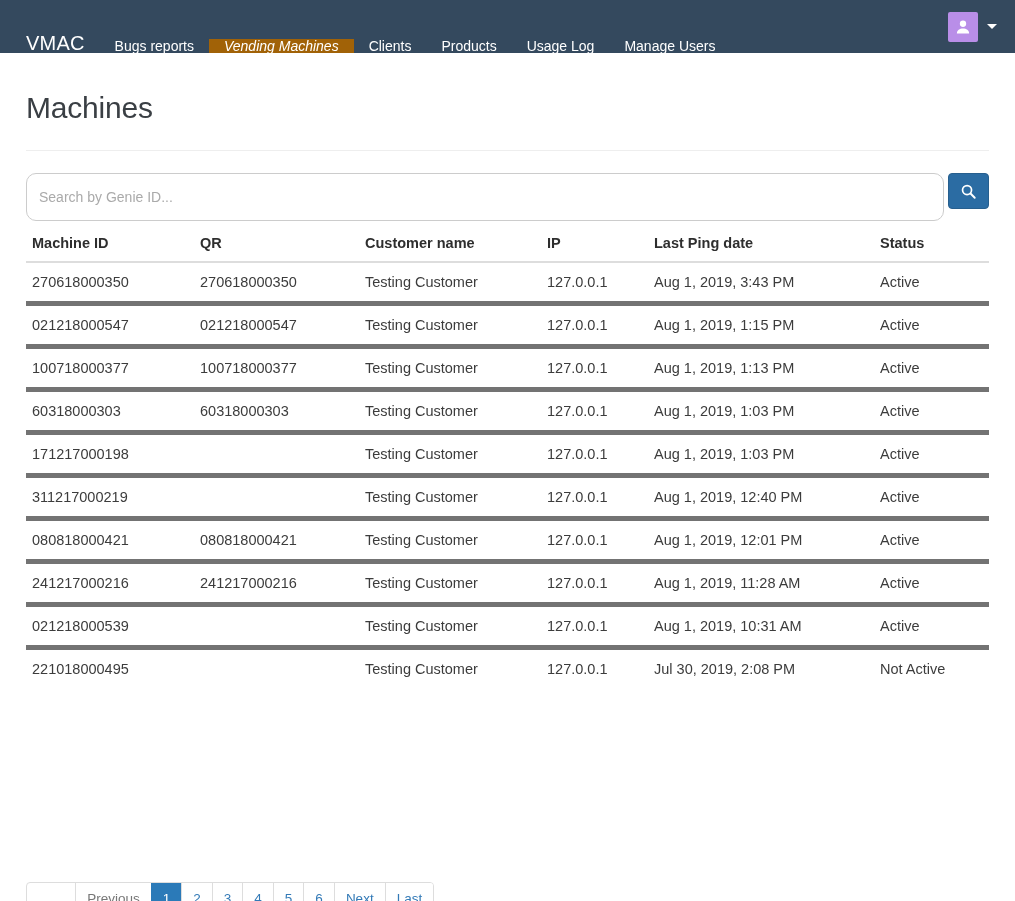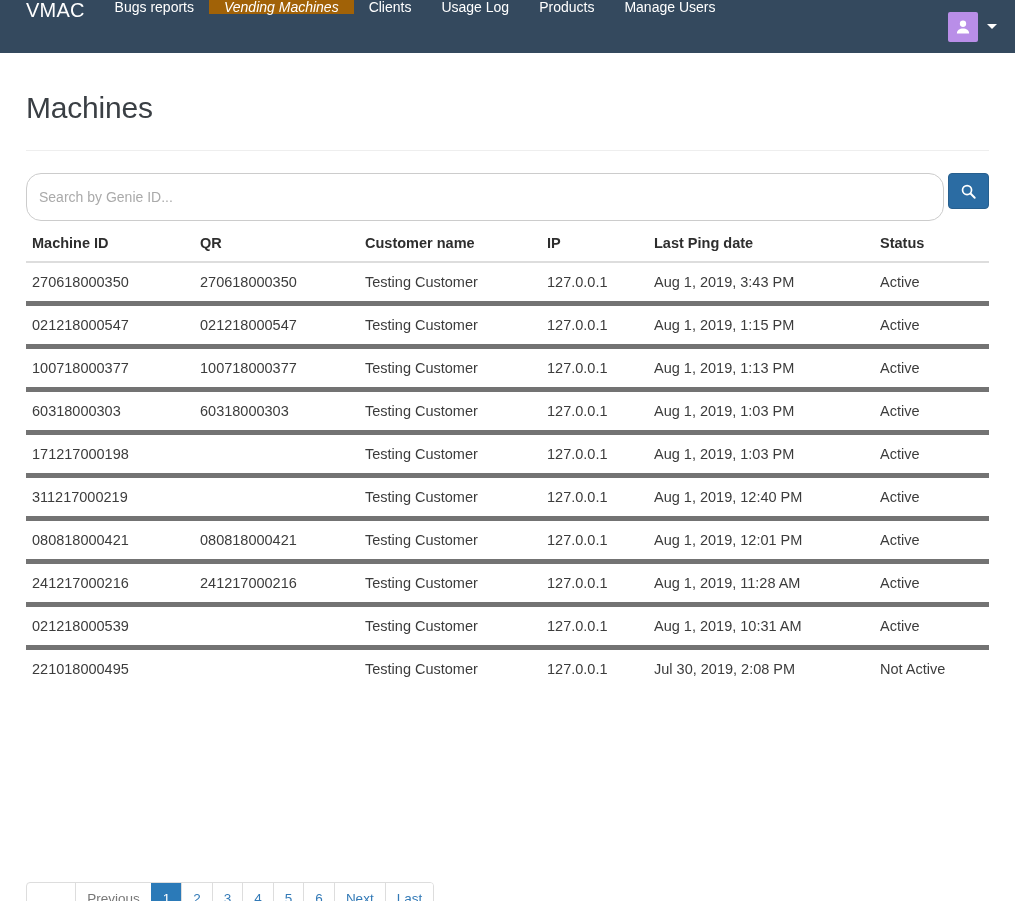--- a/index.html
+++ b/index.html
@@ -15,21 +15,21 @@
   
   .navbar {
     height: 53px;
     background: #34495e;
     display: flex;
     align-items: stretch;
     position: relative;
   }
   .nav-left {
     display: flex;
-    align-items: flex-start;
+    align-items: flex-end;
   }
   .brand {
     display: flex;
     align-items: center;
     padding: 0 15px 0 26px;
     color: #ffffff;
     font-size: 20px;
     line-height: 1;
     letter-spacing: 0.2px;
     text-decoration: none;
@@ -100,21 +100,21 @@
   
   .search-row {
     display: flex;
     margin-top: 22px;
     align-items: stretch;
   }
   .search-input {
     flex: 1 1 auto;
     height: 48px;
     border: 1px solid #cccccc;
-    border-radius: 15px;
+    border-radius: 10px;
     padding: 22px 12px;
     font-size: 14px;
     font-family: "Liberation Sans", sans-serif;
     color: #555555;
     outline: none;
     background: #ffffff;
   }
   .search-input::placeholder { color: #aaaaaa; }
   .search-btn {
     width: 41px;
@@ -204,22 +204,22 @@
 </style>
 </head>
 <body>
 
 <div class="navbar">
   <div class="nav-left">
     <a class="brand">VMAC</a>
     <a class="nav-item">Bugs reports</a>
     <a class="nav-item active">Vending Machines</a>
     <a class="nav-item">Clients</a>
+    <a class="nav-item">Products</a>
     <a class="nav-item">Usage Log</a>
-    <a class="nav-item">Products</a>
     <a class="nav-item">Manage Users</a>
   </div>
   <div class="nav-right">
     <span class="avatar">
       <svg width="18" height="18" viewBox="0 0 20 20" aria-hidden="true">
         <circle cx="10" cy="6.4" r="3.5" fill="#ffffff"></circle>
         <path d="M3.2 17.2c0-3.7 3.1-5.6 6.8-5.6s6.8 1.9 6.8 5.6z" fill="#ffffff"></path>
       </svg>
     </span>
     <span class="caret"></span>

